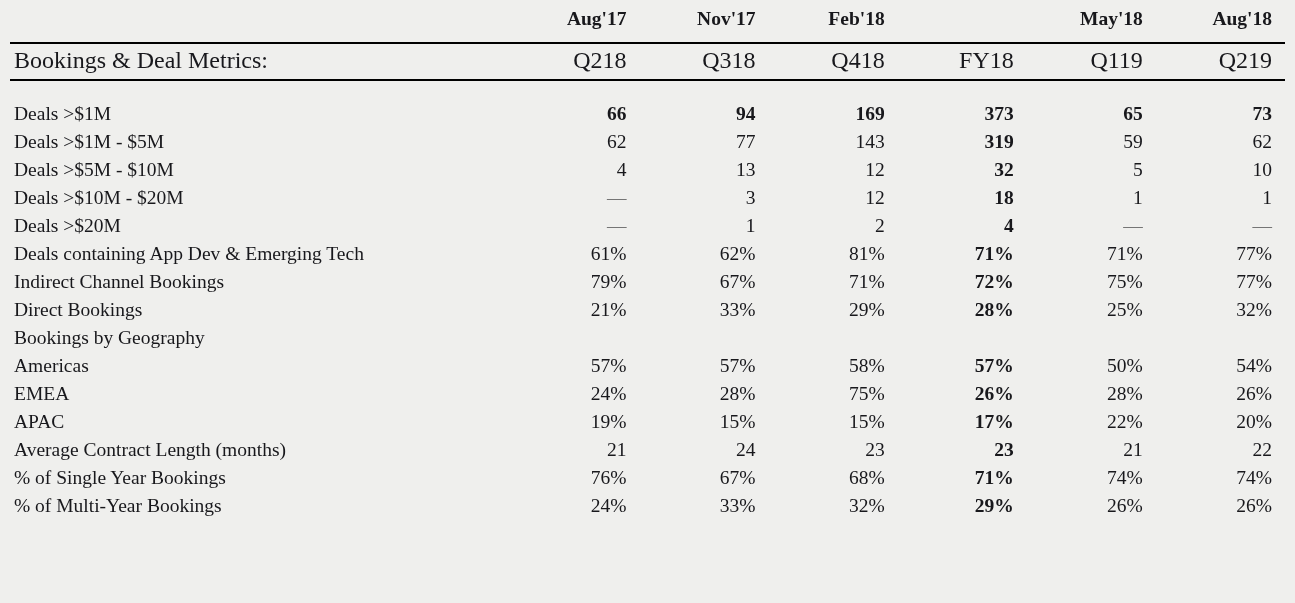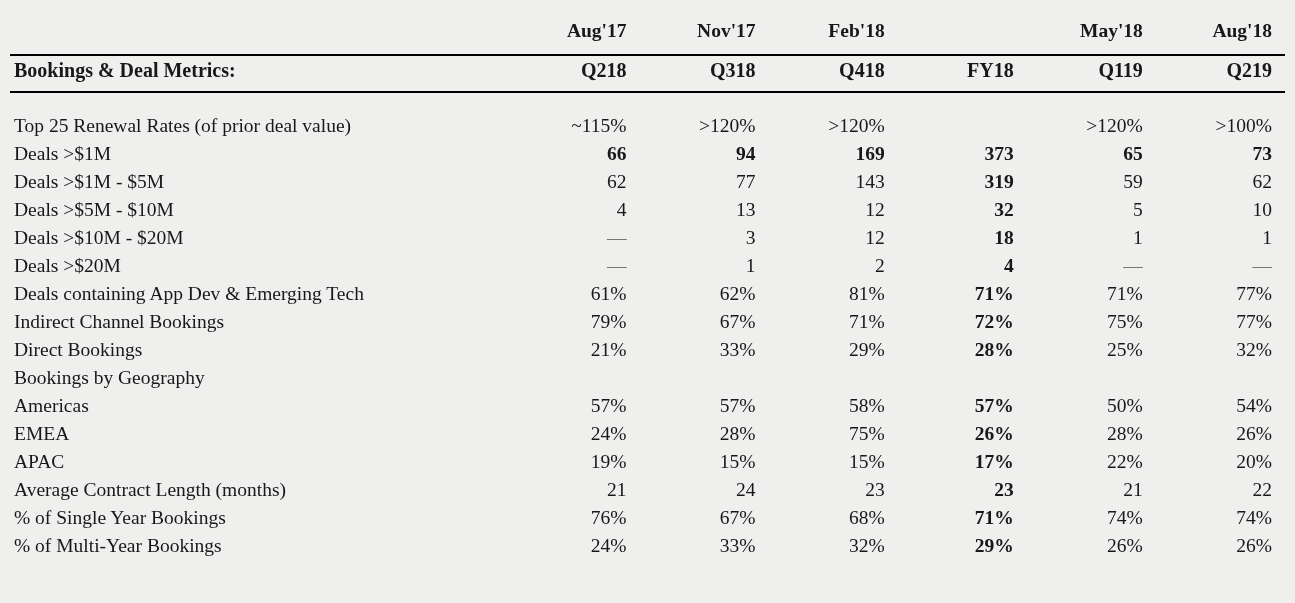--- a/index.html
+++ b/index.html
@@ -13,21 +13,21 @@
     font-family: "Liberation Serif", "DejaVu Serif", serif;
     color: #18181c;
     overflow: hidden;
   }
 
   .sheet {
     position: relative;
     width: 1295px;
     height: 548px;
     box-sizing: border-box;
-    padding: 12px 10px;
+    padding: 0 10px;
   }
 
   table.metrics {
     width: 1275px;
     border-collapse: collapse;
     table-layout: fixed;
     font-size: 19.5px;
   }
 
   
@@ -59,22 +59,22 @@
     height: 34px;
     padding-top: 8px;
   }
   tr.date-row th.val { padding-right: 13px; }
 
   tr.section-row {
     border-top: 2.5px solid #000;
     border-bottom: 2px solid #000;
   }
   tr.section-row th {
-    font-weight: bold;
-    font-size: 20px;
+    font-weight: normal;
+    font-size: 24px;
     height: 30px;
     padding-top: 3px;
     padding-bottom: 2px;
   }
 
   
   tr.data-row td { height: 28px; }
   tr.spacer-row td { height: 22px; }
 
   td.bold, th.bold { font-weight: bold; }
@@ -121,29 +121,20 @@
         <tr class="spacer-row">
           <td class="label"></td>
           <td class="val"></td>
           <td class="val"></td>
           <td class="val"></td>
           <td class="val bold"></td>
           <td class="val"></td>
           <td class="val"></td>
         </tr>
         <tr class="data-row">
-          <td class="label">Top 25 Renewal Rates (of prior deal value)</td>
-          <td class="val">~115%</td>
-          <td class="val">&gt;120%</td>
-          <td class="val">&gt;120%</td>
-          <td class="val bold"></td>
-          <td class="val">&gt;120%</td>
-          <td class="val">&gt;100%</td>
-        </tr>
-        <tr class="data-row">
           <td class="label">Deals &gt;$1M</td>
           <td class="val bold">66</td>
           <td class="val bold">94</td>
           <td class="val bold">169</td>
           <td class="val bold">373</td>
           <td class="val bold">65</td>
           <td class="val bold">73</td>
         </tr>
         <tr class="data-row">
           <td class="label ind-1">Deals &gt;$1M - $5M</td>

